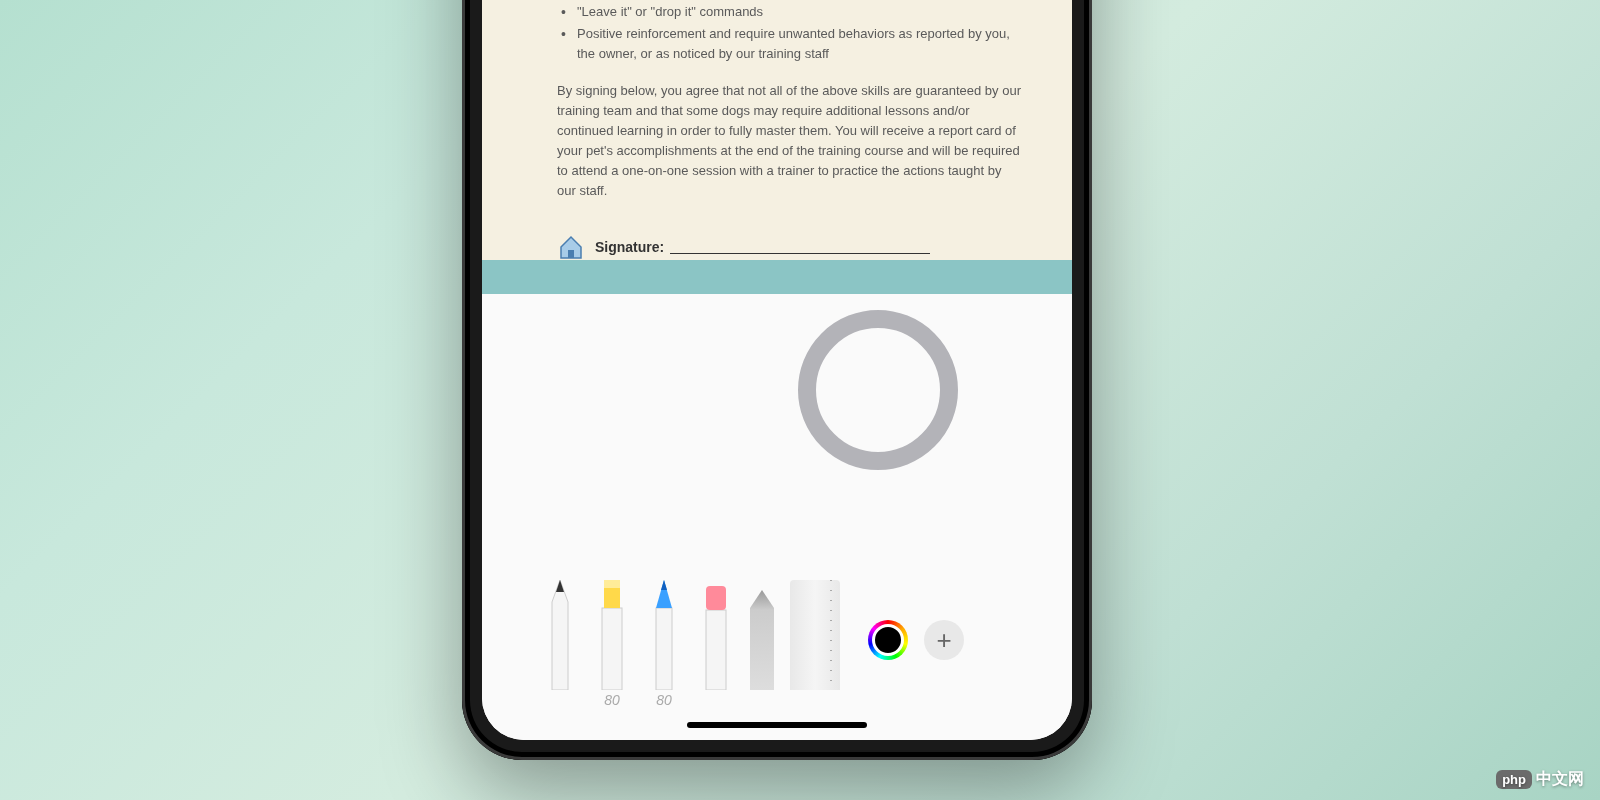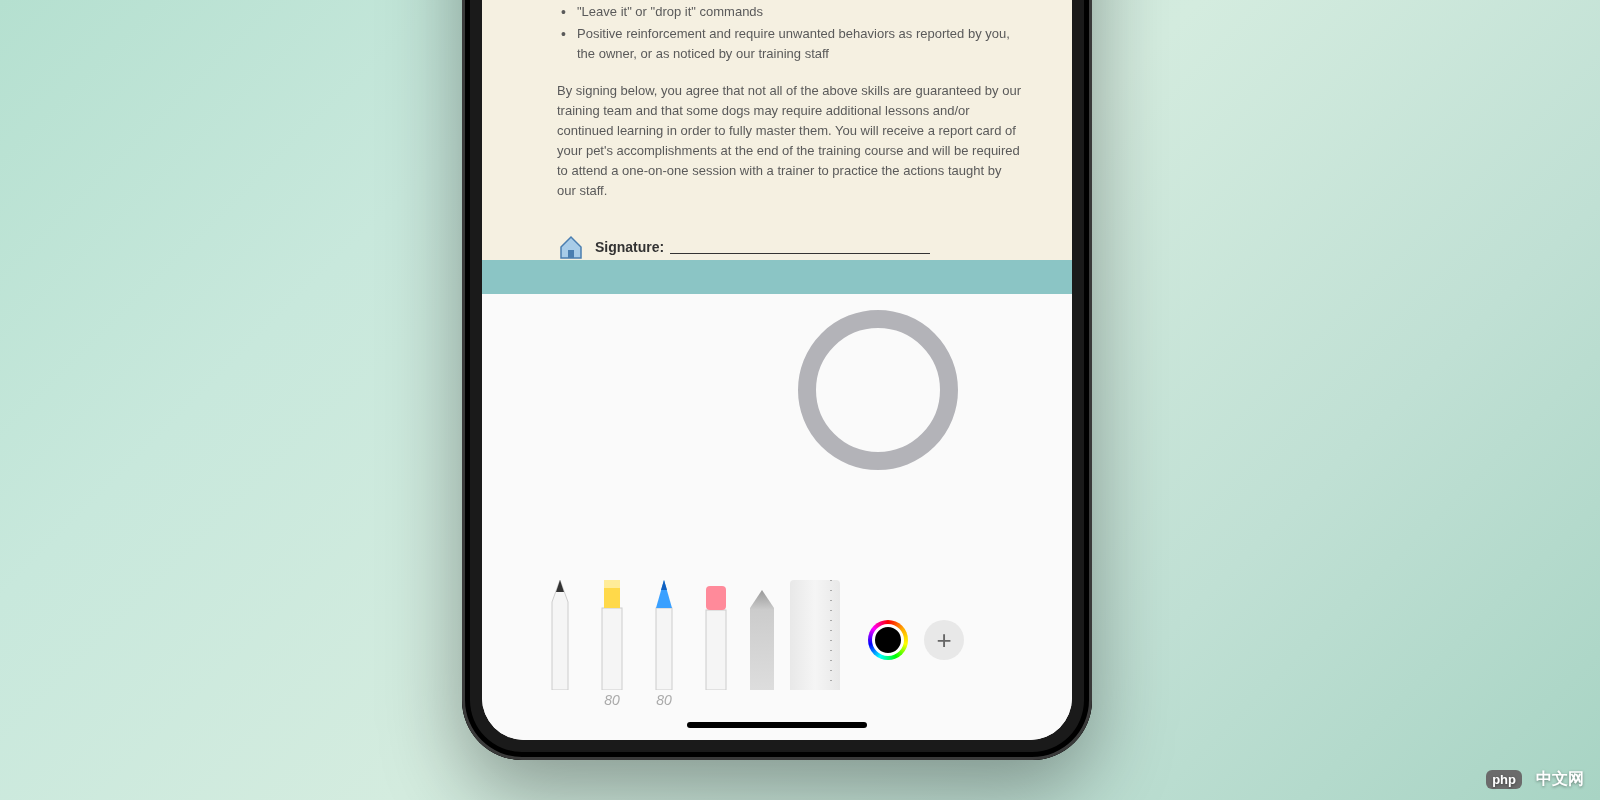--- a/index.html
+++ b/index.html
@@ -210,21 +210,21 @@
     background: #000;
     border-radius: 3px;
   }
 
   .watermark {
     position: absolute;
     right: 16px;
     bottom: 10px;
     display: flex;
     align-items: center;
-    gap: 14px;
+    gap: 4px;
     font-size: 16px;
     color: #fff;
     font-weight: 700;
     text-shadow: 0 1px 3px rgba(0,0,0,0.4);
   }
   .watermark .badge {
     background: #6b6b6b;
     border-radius: 6px;
     padding: 2px 6px;
     font-size: 13px;

